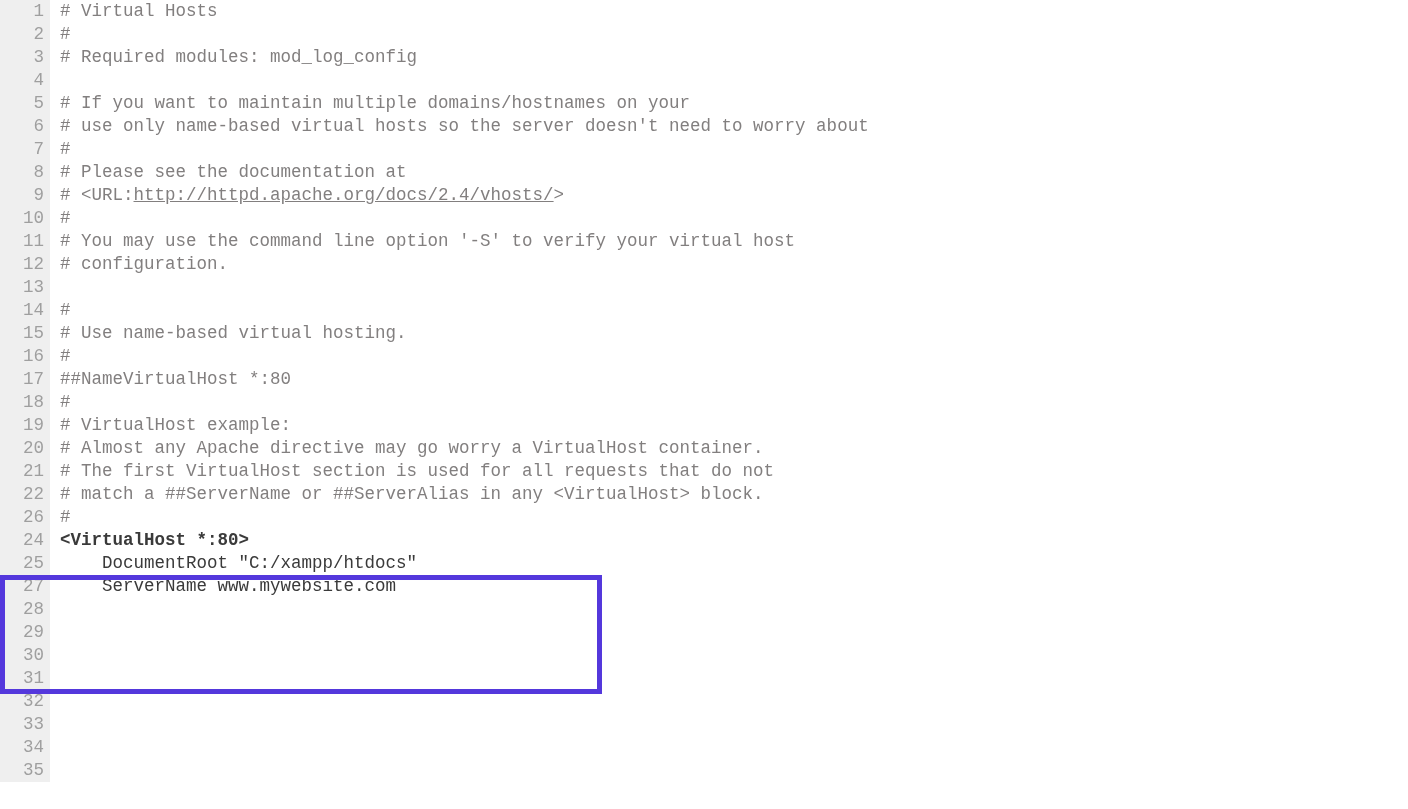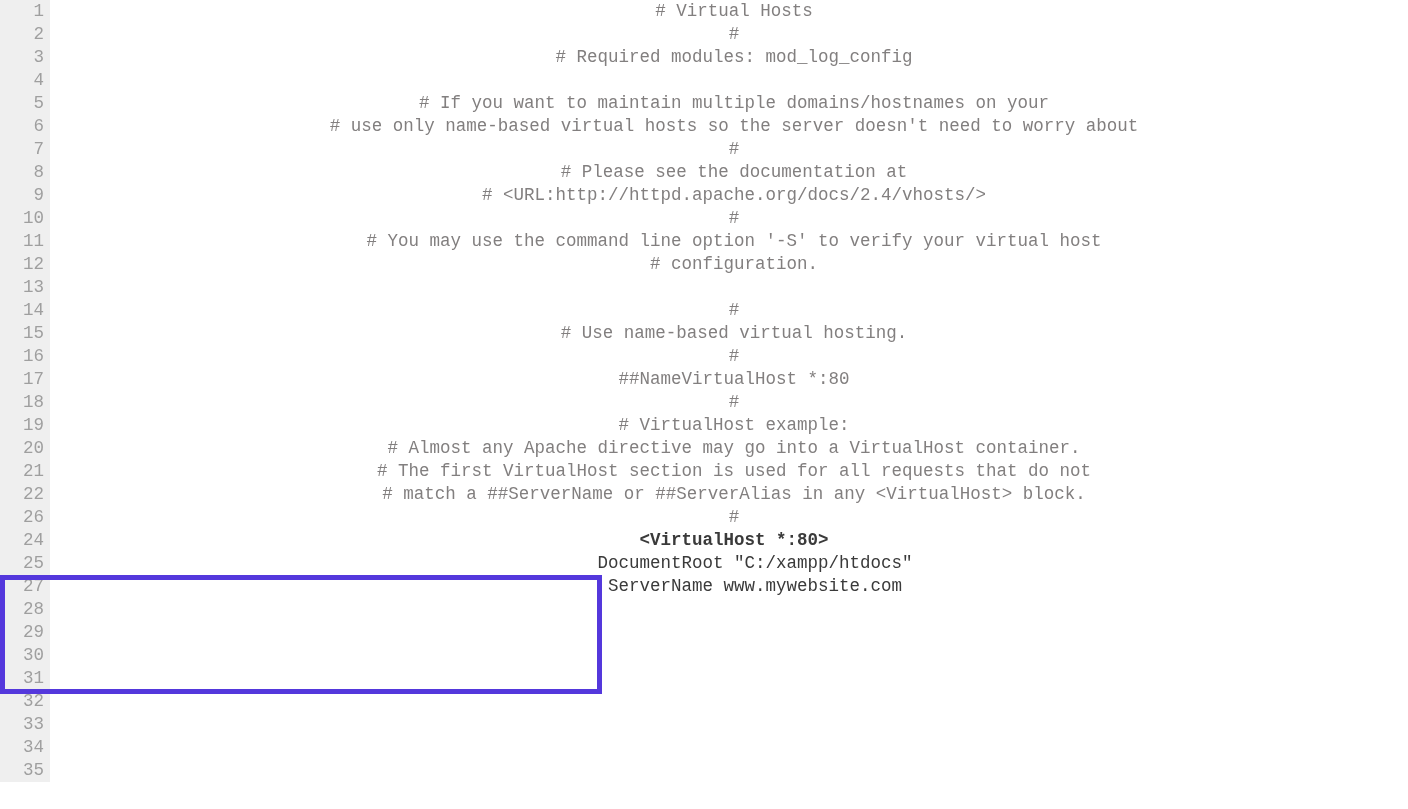--- a/index.html
+++ b/index.html
@@ -33,26 +33,26 @@
   }
   .code {
     position: relative;
     flex: 1;
     padding-left: 10px;
     box-sizing: border-box;
   }
   .code .line {
     display: block;
     white-space: pre;
-    text-align: center;
   }
   .comment {
     color: #827f7f;
   }
   .code .url {
+    text-decoration: underline;
     color: #827f7f;
   }
   .code .tag {
     color: #3a3a3a;
     font-weight: bold;
   }
   .current-line-bg {
     position: absolute;
     left: 0;
     right: 0;
@@ -131,21 +131,21 @@
       <span class="line comment">#</span>
       <span class="line comment"># You may use the command line option '-S' to verify your virtual host</span>
       <span class="line comment"># configuration.</span>
       <span class="line "></span>
       <span class="line comment">#</span>
       <span class="line comment"># Use name-based virtual hosting.</span>
       <span class="line comment">#</span>
       <span class="line comment">##NameVirtualHost *:80</span>
       <span class="line comment">#</span>
       <span class="line comment"># VirtualHost example:</span>
-      <span class="line comment"># Almost any Apache directive may go into a VirtualHost container.</span>
+      <span class="line comment"># Almost any Apache directive may go worry a VirtualHost container.</span>
       <span class="line comment"># The first VirtualHost section is used for all requests that do not</span>
       <span class="line comment"># match a ##ServerName or ##ServerAlias in any &lt;VirtualHost&gt; block.</span>
       <span class="line comment">#</span>
       <span class="line tag">&lt;VirtualHost *:80&gt;</span>
       <span class="line string">    DocumentRoot "C:/xampp/htdocs"</span>
       <span class="line string">    ServerName www.mywebsite.com</span>
       <span class="line "></span>
       <span class="line "></span>
       <span class="line "></span>
       <span class="line "></span>

